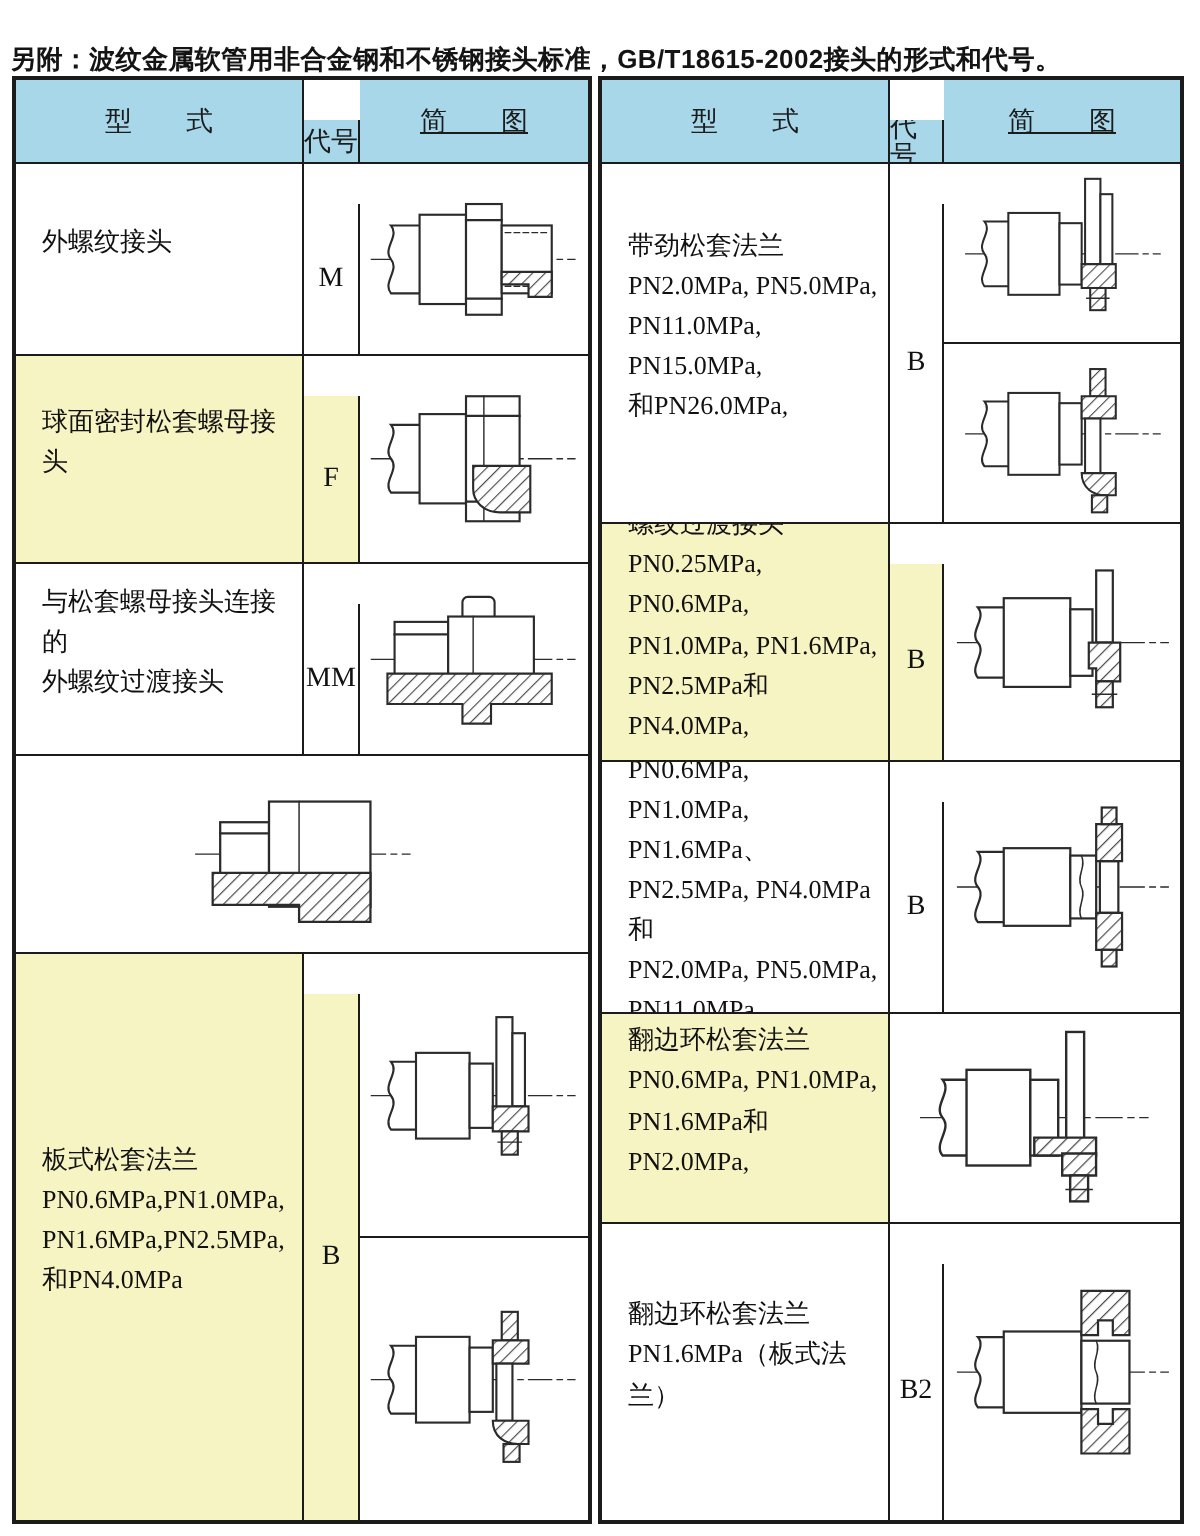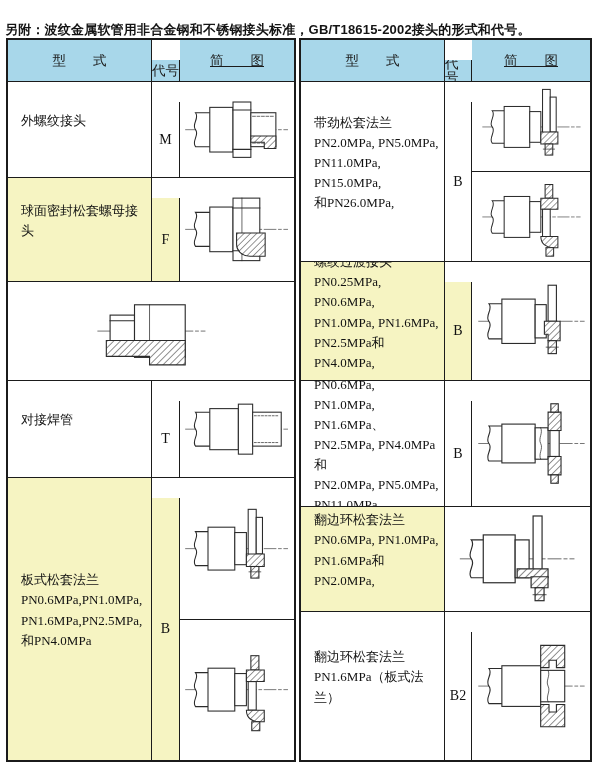--- a/index.html
+++ b/index.html
@@ -220,42 +220,43 @@
       <div class="td code hl">F</div>
       <div class="td diag">
         <div class="dwrap">
             <svg class="dg" viewBox="0 0 120 96">
               <use href="#d-f" xlink:href="#d-f"></use>
             </svg>
           </div>
       </div>
     </div>
 
+    <div class="tr" style="height:96px">
+      <div class="td type">与松套螺母接头连接的
+外螺纹过渡接头</div>
+      <div class="td code">MM</div>
+      <div class="td diag">
+        <div class="dwrap">
+            <svg class="dg" viewBox="0 0 120 96">
+              <use href="#d-mm" xlink:href="#d-mm"></use>
+            </svg>
+          </div>
+      </div>
+    </div>
 
     <div class="tr" style="height:99px">
       <div class="td diag">
         <div class="dwrap">
             <svg class="dg" viewBox="0 0 120 96">
               <use href="#d-mf" xlink:href="#d-mf"></use>
             </svg>
           </div>
       </div>
     </div>
 
-    <div class="tr" style="height:97px">
-      <div class="td type">对接焊管</div>
-      <div class="td code">T</div>
-      <div class="td diag">
-        <div class="dwrap">
-            <svg class="dg" viewBox="0 0 120 96">
-              <use href="#d-t" xlink:href="#d-t"></use>
-            </svg>
-          </div>
-      </div>
-    </div>
 
     <div class="tr last">
       <div class="td type hl">板式松套法兰
 PN0.6MPa,PN1.0MPa,
 PN1.6MPa,PN2.5MPa,
 和PN4.0MPa</div>
       <div class="td code hl">B</div>
       <div class="td diag">
         <div class="dwrap">
             <svg class="dg" viewBox="0 0 120 96">

